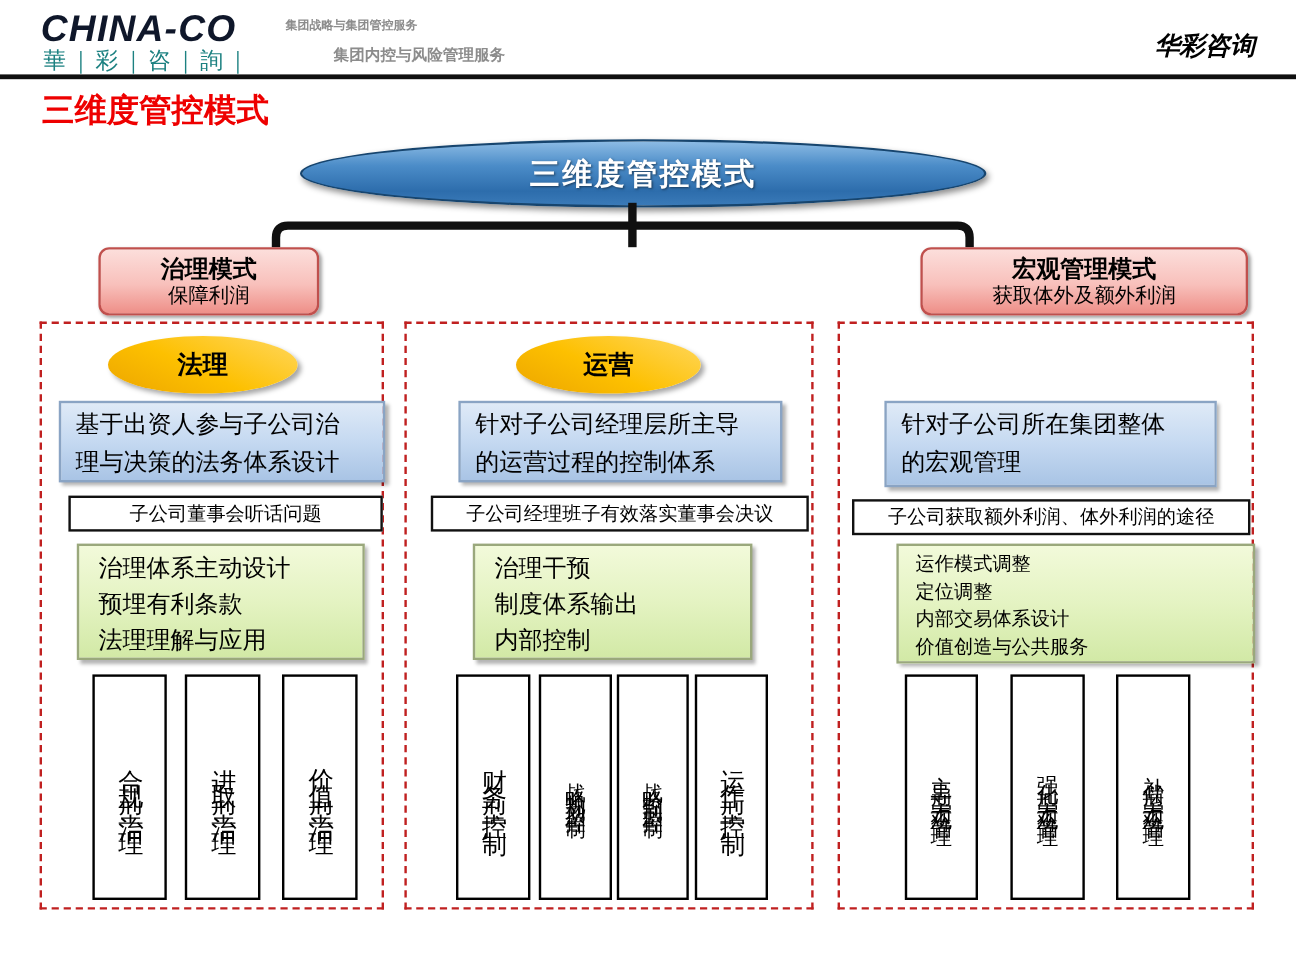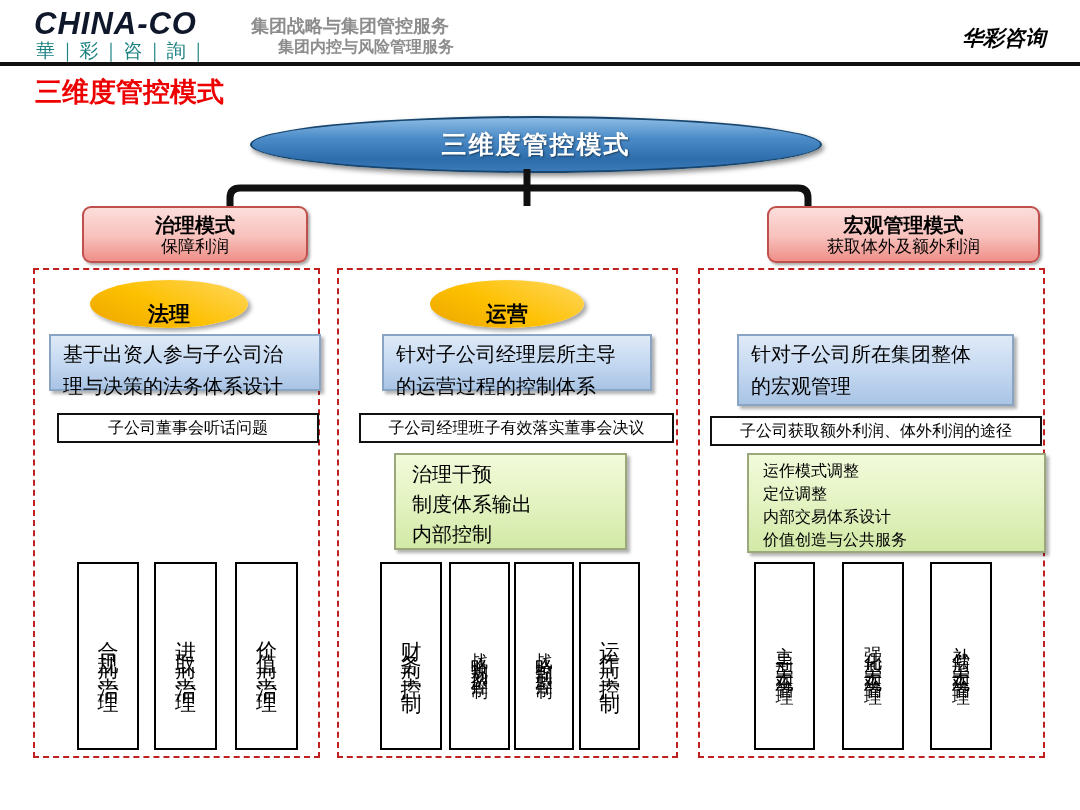--- a/index.html
+++ b/index.html
@@ -5,22 +5,22 @@
   * { margin:0; padding:0; box-sizing:border-box; }
   html,body { background:#ffffff; }
   body { font-family:"Liberation Sans","DejaVu Sans",sans-serif; color:#000; }
   .canvas { position:relative; width:1080px; height:810px; background:#fff; overflow:hidden; }
 
   
   .logo-main { position:absolute; left:34px; top:6px; font-size:31px; font-weight:bold;
     font-style:italic; color:#0f172a; letter-spacing:1px; }
   .logo-sub { position:absolute; left:36px; top:38px; font-size:19px; color:#1c8181;
     font-family:"Liberation Serif","DejaVu Serif",serif; letter-spacing:3px; }
-  .tagline1 { position:absolute; left:251px; top:14px; font-size:18px; font-weight:bold; color:#8c8c8c; }
-  .tagline2 { position:absolute; left:278px; top:37px; font-size:16px; font-weight:bold; color:#8c8c8c; }
+  .tagline1 { position:absolute; left:238px; top:14px; font-size:10px; font-weight:bold; color:#8c8c8c; }
+  .tagline2 { position:absolute; left:278px; top:37px; font-size:13px; font-weight:bold; color:#8c8c8c; }
   .brand-right { position:absolute; right:34px; top:24px; font-size:21px; font-weight:bold;
     font-style:italic; color:#000; }
   .header-rule { position:absolute; left:0; top:62px; width:1080px; height:4px; background:#101010; }
 
   .page-title { position:absolute; left:35px; top:74px; font-size:27px; font-weight:bold; color:#ee0000; }
 
   
   .root-ellipse { position:absolute; left:250px; top:116px; width:572px; height:57px;
     border-radius:50%; border:2px solid #17456e;
     background:linear-gradient(180deg,#8cbbe4 0%,#4b8cc8 38%,#2d6dac 78%,#3a7ab8 100%);
@@ -38,25 +38,25 @@
     display:flex; flex-direction:column; align-items:center; justify-content:center;
     box-shadow:2px 2px 3px rgba(0,0,0,0.35); }
   .branch-title { font-size:20px; font-weight:bold; line-height:24px; }
   .branch-sub { font-size:17px; line-height:20px; }
 
   
   .col { position:absolute; top:268px; height:490px; border:2px dashed #c02020; background:#fff; }
 
   .badge { position:absolute; top:10px; height:48px; border-radius:50%;
     background:linear-gradient(205deg,#ffd452 8%,#fdc000 55%,#eca500 100%);
-    display:flex; align-items:flex-end; justify-content:center;
+    display:flex; align-items:center; justify-content:center;
     box-shadow:3px 3px 4px rgba(0,0,0,0.35); }
   .badge span { font-size:21px; font-weight:bold; color:#000; }
 
-  .desc { position:absolute; top:64px; height:57px; border:2px solid #8aa4c4;
+  .desc { position:absolute; top:64px; height:68px; border:2px solid #8aa4c4;
     background:linear-gradient(180deg,#dfeaf7 0%,#c5d9f1 50%,#a9c4e5 100%);
     font-size:20px; line-height:32px; white-space:pre-line; padding:2px 8px 0 12px;
     box-shadow:3px 3px 3px rgba(0,0,0,0.3); }
 
   .issue { position:absolute; top:143px; height:30px; border:2px solid #111; background:#fff;
     font-size:16px; display:flex; align-items:center; justify-content:center; }
 
   .actions { position:absolute; top:183px; height:97px; border:2px solid #9aa87c;
     background:linear-gradient(180deg,#f2fada 0%,#e4f3c2 50%,#d2e9a6 100%);
     font-size:20px; line-height:30px; white-space:pre-line; padding:4px 8px 0 16px;
@@ -86,36 +86,39 @@
 
   <div class="root-ellipse">
     <span>三维度管控模式</span>
   </div>
 
   <svg class="connector" width="1080" height="810" viewBox="0 0 1080 810">
     <line x1="527" y1="169" x2="527" y2="206" stroke="#101010" stroke-width="7"></line>
     <path d="M230 206 L230 198 Q230 188 240 188 L798 188 Q808 188 808 198 L808 206" fill="none" stroke="#101010" stroke-width="7"></path>
   </svg>
 
-  <div class="branch" style="left:82px;width:226px;">
+  <div class="branch" style="left:82px;width:184px;">
     <div class="branch-title">治理模式</div>
     <div class="branch-sub">保障利润</div>
   </div>
   <div class="branch" style="left:767px;width:273px;">
     <div class="branch-title">宏观管理模式</div>
     <div class="branch-sub">获取体外及额外利润</div>
   </div>
 
   <div class="col" style="left:33px;width:287px;">
     <div class="badge" style="left:55px;width:158px;">
       <span>法理</span>
     </div>
     <div class="desc" style="left:14px;width:272px;">基于出资人参与子公司治
 理与决策的法务体系设计</div>
     <div class="issue" style="left:22px;width:262px;">子公司董事会听话问题</div>
+    <div class="actions" style="left:29px;width:240px;">治理体系主动设计
+预埋有利条款
+法理理解与应用</div>
     <div class="vbox v5" style="left:42px;width:62px;">
       <span class="vtext">合规型治理</span>
     </div>
     <div class="vbox v5" style="left:119px;width:63px;">
       <span class="vtext">进取型治理</span>
     </div>
     <div class="vbox v5" style="left:200px;width:63px;">
       <span class="vtext">价值型治理</span>
     </div>
   </div>

